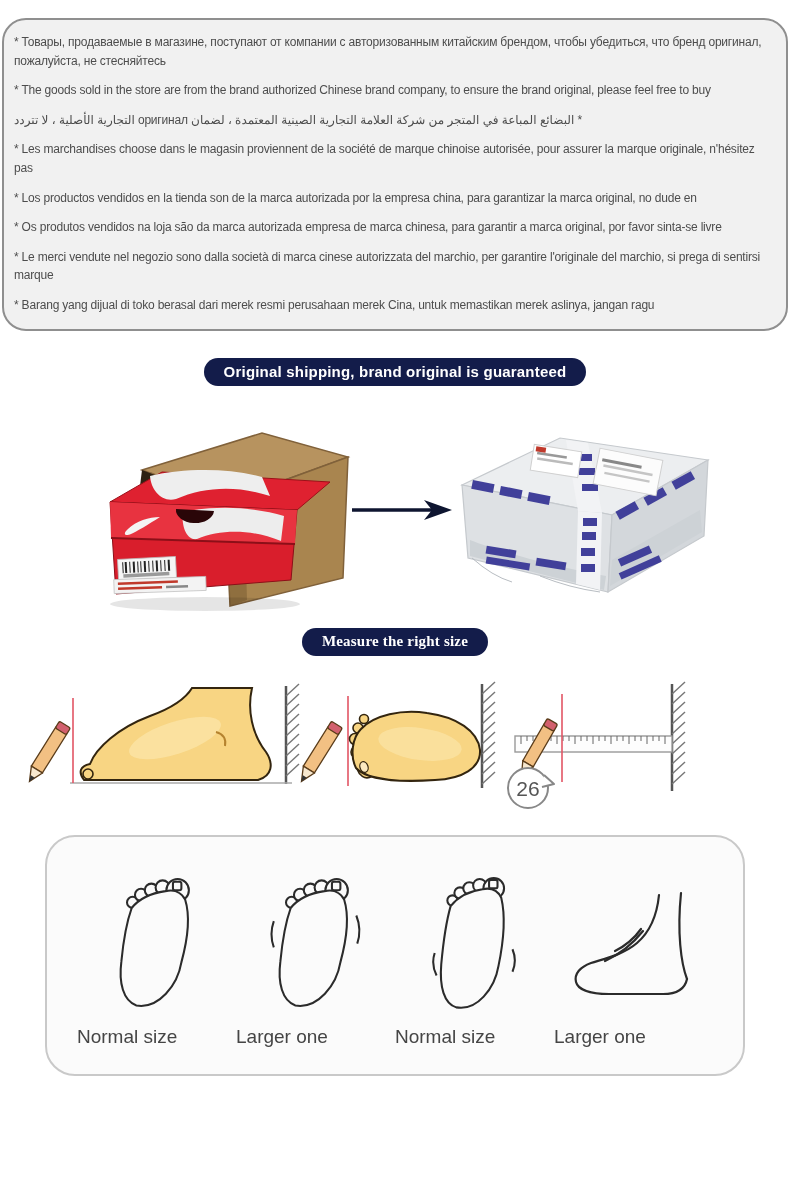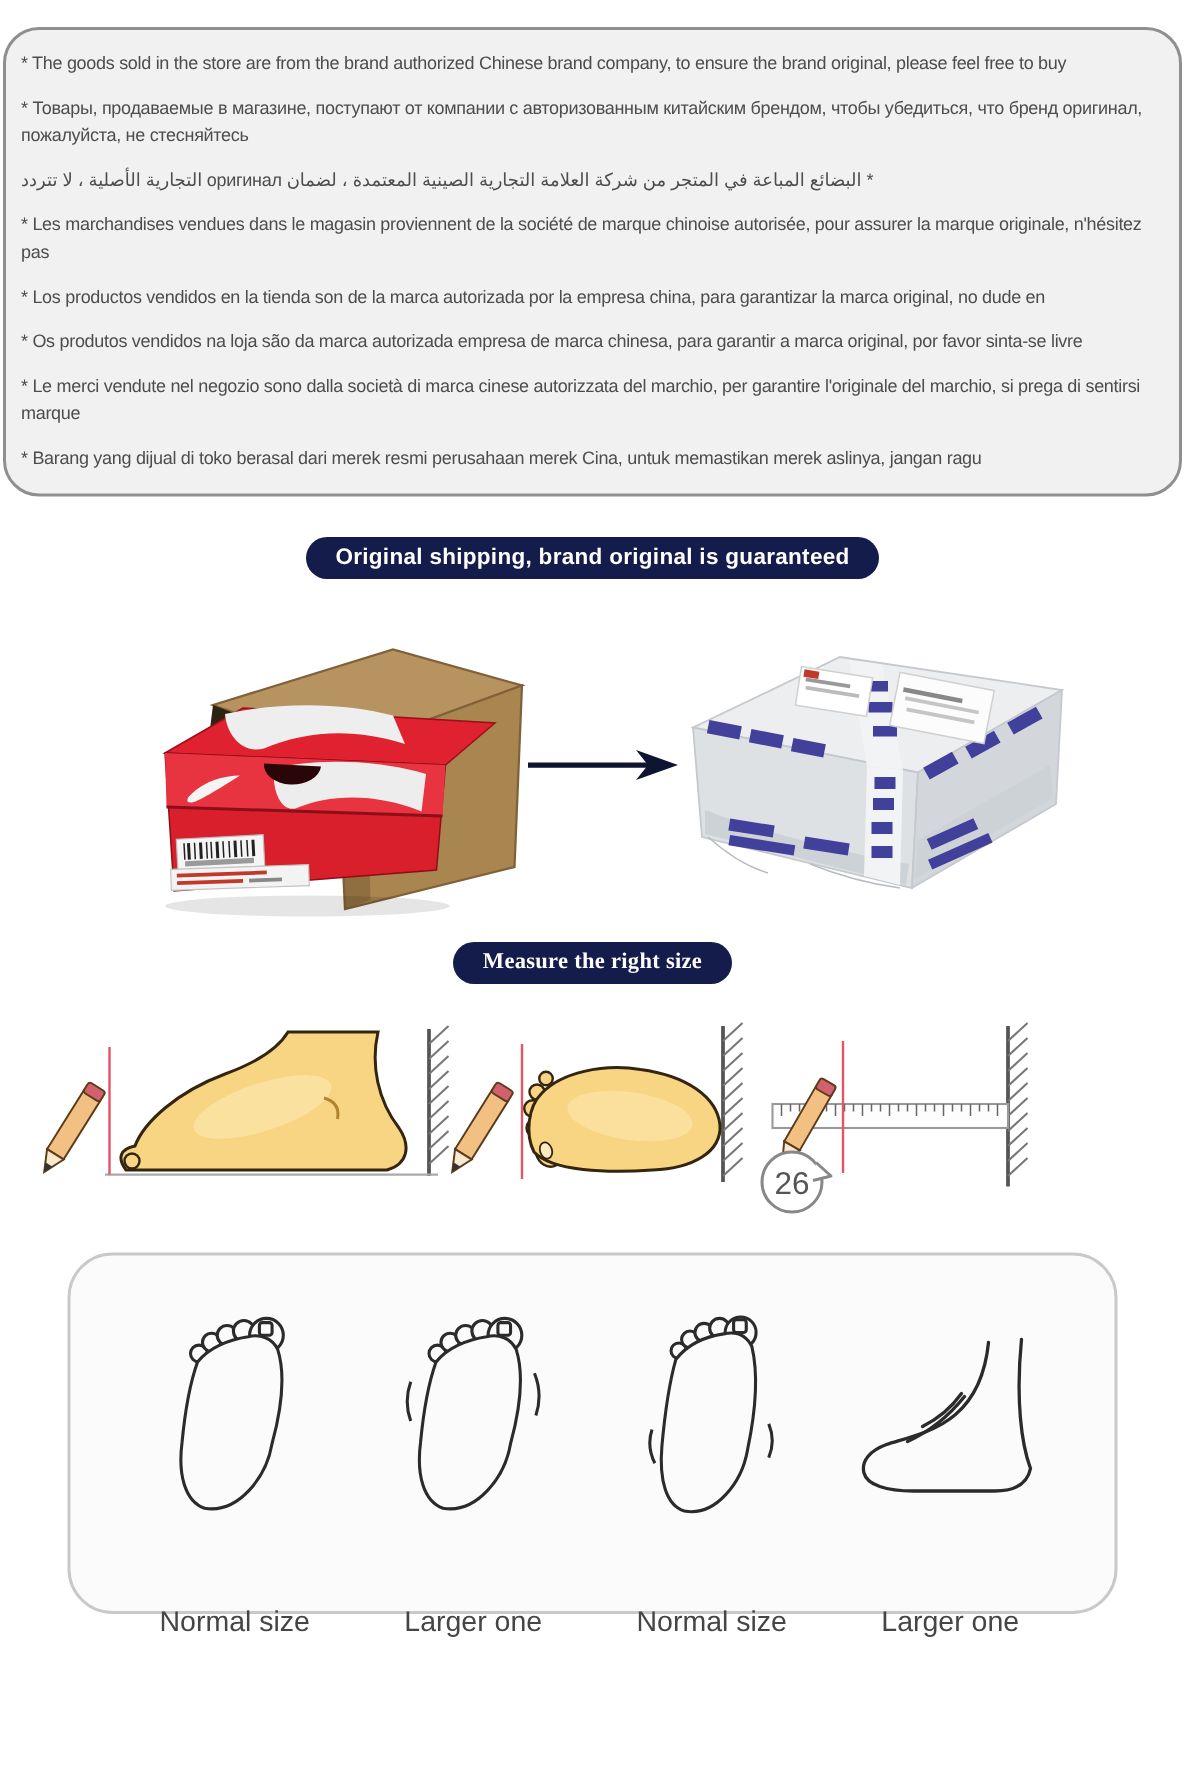--- a/index.html
+++ b/index.html
@@ -61,34 +61,34 @@
     margin: 19px 45px 0 45px;
     height: 241px;
     border: 2px solid #c9c9c9;
     border-radius: 30px;
     background: #fbfbfb;
     display: flex;
     justify-content: space-around;
     align-items: flex-start;
     padding: 26px 30px 0 30px;
   }
-  .sizing-item { display: flex; flex-direction: column; align-items: center; width: 160px; gap: 45px; }
+  .sizing-item { display: flex; flex-direction: column; width: 160px; }
   .sizing-item .glyph { height: 150px; display: flex; align-items: center; justify-content: center; }
   .sizing-label { margin-top: 13px; font-size: 19px; color: #454545; }
 </style>
 </head>
 <body>
 
 <div class="page">
 
   <div class="disclaimer">
+    <p>* Товары, продаваемые в магазине, поступают от компании с авторизованным китайским брендом, чтобы убедиться, что бренд оригинал, пожалуйста, не стесняйтесь</p>
     <p>* The goods sold in the store are from the brand authorized Chinese brand company, to ensure the brand original, please feel free to buy</p>
-    <p>* Товары, продаваемые в магазине, поступают от компании с авторизованным китайским брендом, чтобы убедиться, что бренд оригинал, пожалуйста, не стесняйтесь</p>
     <p dir="rtl">* البضائع المباعة في المتجر من شركة العلامة التجارية الصينية المعتمدة ، لضمان оригинал التجارية الأصلية ، لا تتردد</p>
-    <p>* Les marchandises vendues dans le magasin proviennent de la société de marque chinoise autorisée, pour assurer la marque originale, n'hésitez pas</p>
+    <p>* Les marchandises choose dans le magasin proviennent de la société de marque chinoise autorisée, pour assurer la marque originale, n'hésitez pas</p>
     <p>* Los productos vendidos en la tienda son de la marca autorizada por la empresa china, para garantizar la marca original, no dude en</p>
     <p>* Os produtos vendidos na loja são da marca autorizada empresa de marca chinesa, para garantir a marca original, por favor sinta-se livre</p>
     <p>* Le merci vendute nel negozio sono dalla società di marca cinese autorizzata del marchio, per garantire l'originale del marchio, si prega di sentirsi marque</p>
     <p>* Barang yang dijual di toko berasal dari merek resmi perusahaan merek Cina, untuk memastikan merek aslinya, jangan ragu</p>
   </div>
 
   <div class="banner banner-pill">Original shipping, brand original is guaranteed</div>
 
   <svg class="figure-row fig-shipping" width="790" height="212" viewBox="0 0 790 212">
 

